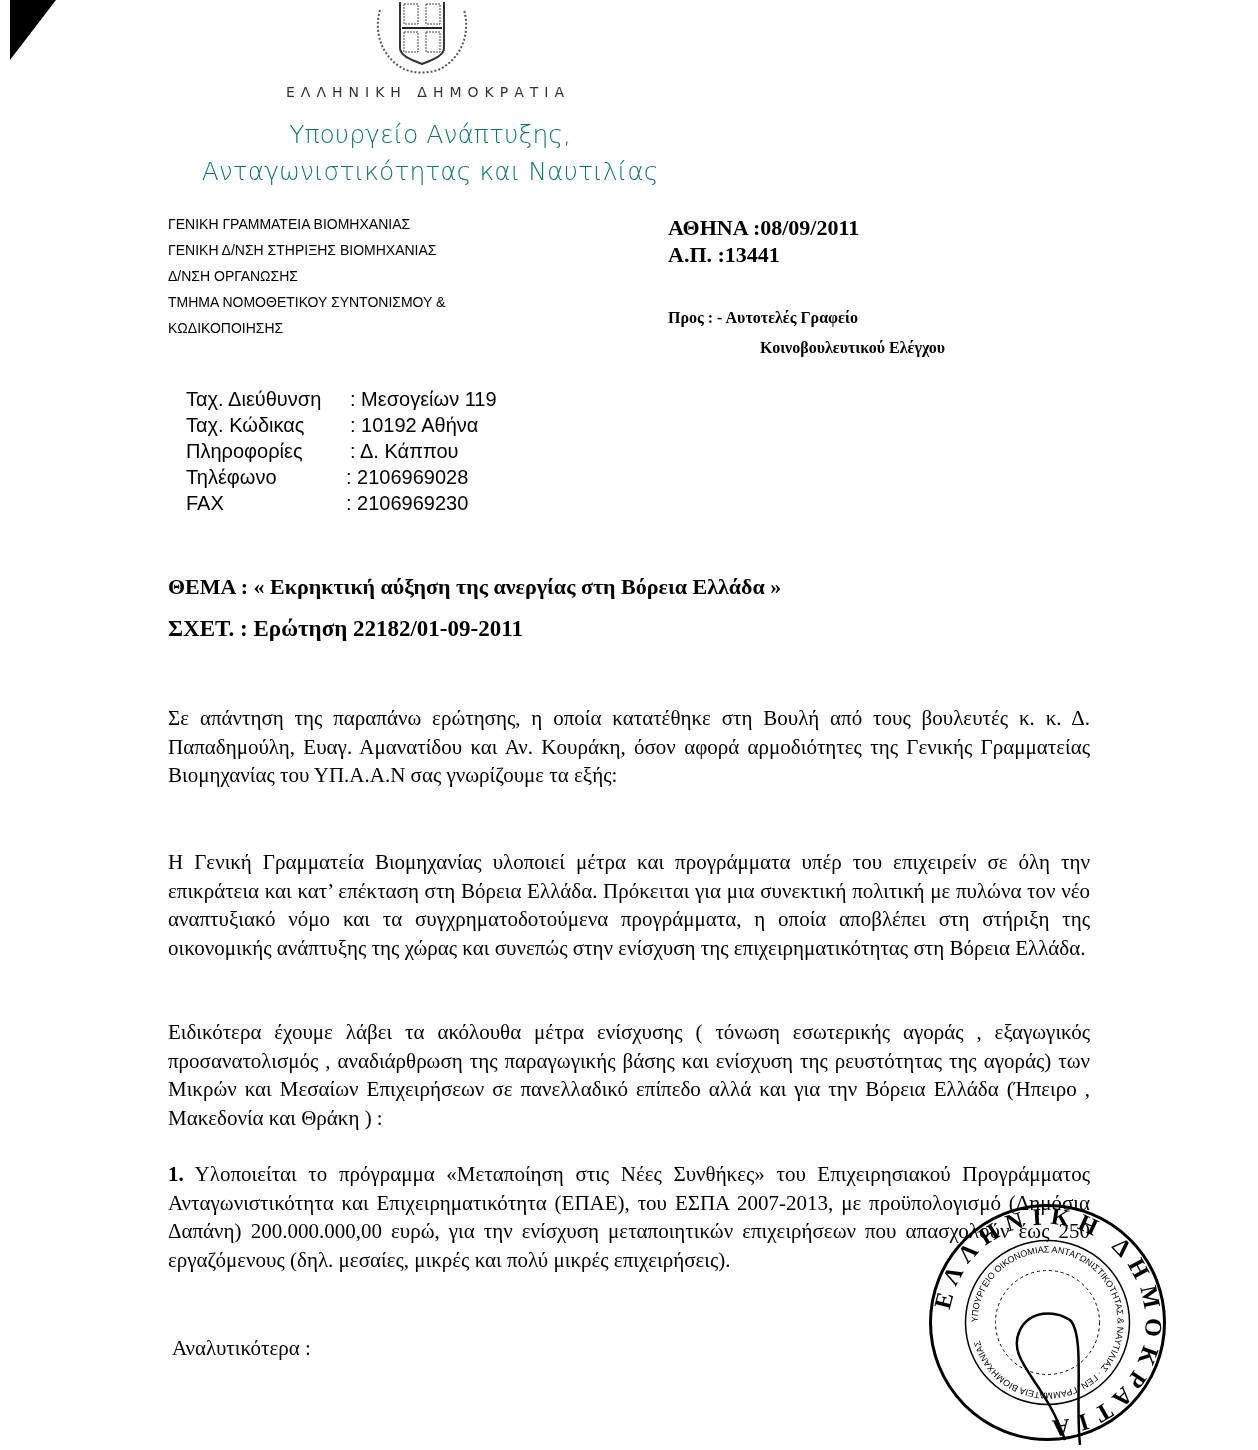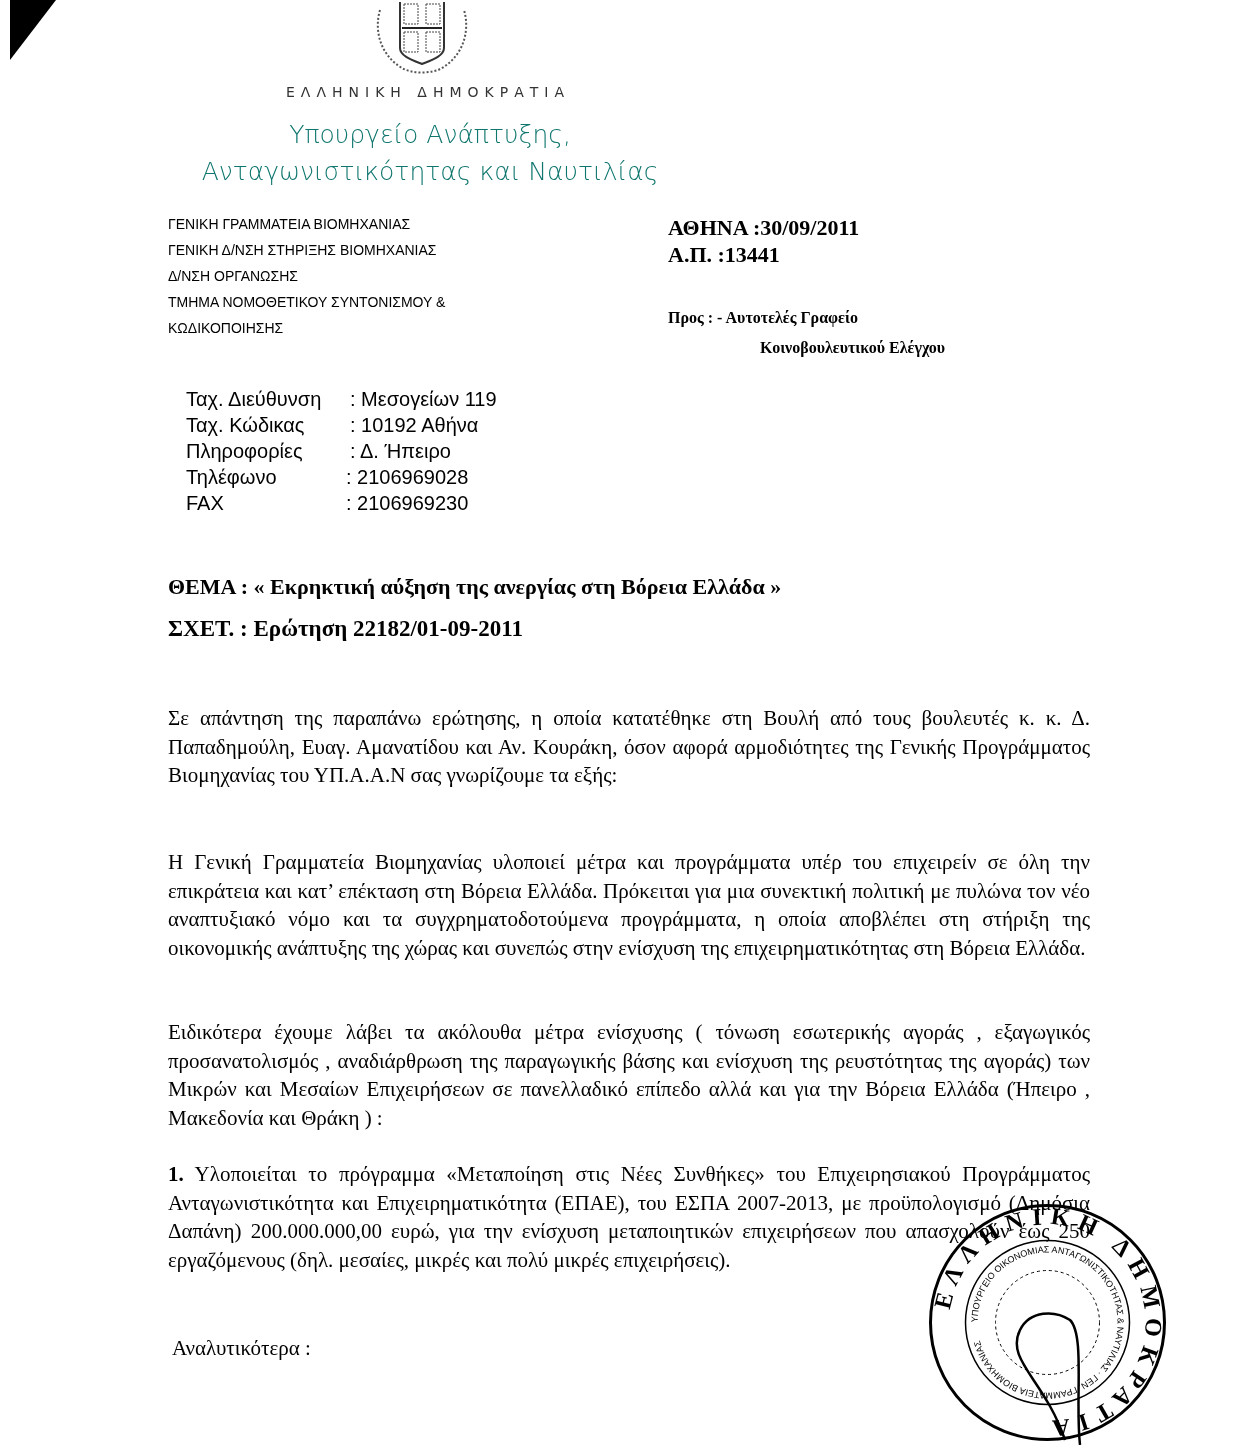--- a/index.html
+++ b/index.html
@@ -57,56 +57,56 @@
 
 <div class="abs dept sans">
   <div>ΓΕΝΙΚΗ ΓΡΑΜΜΑΤΕΙΑ ΒΙΟΜΗΧΑΝΙΑΣ</div>
   <div>ΓΕΝΙΚΗ Δ/ΝΣΗ ΣΤΗΡΙΞΗΣ ΒΙΟΜΗΧΑΝΙΑΣ</div>
   <div>Δ/ΝΣΗ ΟΡΓΑΝΩΣΗΣ</div>
   <div>ΤΜΗΜΑ ΝΟΜΟΘΕΤΙΚΟΥ ΣΥΝΤΟΝΙΣΜΟΥ &amp;</div>
   <div>ΚΩΔΙΚΟΠΟΙΗΣΗΣ</div>
 </div>
 
 <div class="abs meta serif">
-  <div>ΑΘΗΝΑ :30/09/2011</div>
+  <div>ΑΘΗΝΑ :08/09/2011</div>
   <div>Α.Π. :13441</div>
 </div>
 
 <div class="abs to serif">
   <div>Προς : - Αυτοτελές Γραφείο</div>
   <div class="indent">Κοινοβουλευτικού Ελέγχου</div>
 </div>
 
 <div class="abs contacts sans">
   <div class="row">
     <span class="lab">Ταχ. Διεύθυνση</span>
     <span>: Μεσογείων 119</span>
   </div>
   <div class="row">
     <span class="lab">Ταχ. Κώδικας</span>
     <span>: 10192 Αθήνα</span>
   </div>
   <div class="row">
     <span class="lab">Πληροφορίες</span>
-    <span>: Δ. Ήπειρο</span>
+    <span>: Δ. Κάππου</span>
   </div>
   <div class="row">
     <span class="lab" style="width:160px">Τηλέφωνο</span>
     <span>: 2106969028</span>
   </div>
   <div class="row">
     <span class="lab" style="width:160px">FAX</span>
     <span>: 2106969230</span>
   </div>
 </div>
 
 <div class="abs subject serif">ΘΕΜΑ : « Εκρηκτική αύξηση της ανεργίας στη Βόρεια Ελλάδα »</div>
 <div class="abs ref serif">ΣΧΕΤ. : Ερώτηση 22182/01-09-2011</div>
 
-<div class="abs para p1 serif">Σε απάντηση της παραπάνω ερώτησης, η οποία κατατέθηκε στη Βουλή από τους βουλευτές κ. κ. Δ. Παπαδημούλη, Ευαγ. Αμανατίδου και Αν. Κουράκη, όσον αφορά αρμοδιότητες της Γενικής Προγράμματος Βιομηχανίας του ΥΠ.Α.Α.Ν σας γνωρίζουμε τα εξής:</div>
+<div class="abs para p1 serif">Σε απάντηση της παραπάνω ερώτησης, η οποία κατατέθηκε στη Βουλή από τους βουλευτές κ. κ. Δ. Παπαδημούλη, Ευαγ. Αμανατίδου και Αν. Κουράκη, όσον αφορά αρμοδιότητες της Γενικής Γραμματείας Βιομηχανίας του ΥΠ.Α.Α.Ν σας γνωρίζουμε τα εξής:</div>
 <div class="abs para p2 serif">Η Γενική Γραμματεία Βιομηχανίας υλοποιεί μέτρα και προγράμματα υπέρ του επιχειρείν σε όλη την επικράτεια και κατ’ επέκταση στη Βόρεια Ελλάδα. Πρόκειται για μια συνεκτική πολιτική με πυλώνα τον νέο αναπτυξιακό νόμο και τα συγχρηματοδοτούμενα προγράμματα, η οποία αποβλέπει στη στήριξη της οικονομικής ανάπτυξης της χώρας και συνεπώς στην ενίσχυση της επιχειρηματικότητας στη Βόρεια Ελλάδα.</div>
 <div class="abs para p3 serif">Ειδικότερα έχουμε λάβει τα ακόλουθα μέτρα ενίσχυσης ( τόνωση εσωτερικής αγοράς , εξαγωγικός προσανατολισμός , αναδιάρθρωση της παραγωγικής βάσης και ενίσχυση της ρευστότητας της αγοράς) των Μικρών και Μεσαίων Επιχειρήσεων σε πανελλαδικό επίπεδο αλλά και για την Βόρεια Ελλάδα (Ήπειρο , Μακεδονία και Θράκη ) :</div>
 <div class="abs para p4 serif"><b>1.</b> <span>Υλοποιείται το πρόγραμμα «Μεταποίηση στις Νέες Συνθήκες» του Επιχειρησιακού Προγράμματος Ανταγωνιστικότητα και Επιχειρηματικότητα (ΕΠΑΕ), του ΕΣΠΑ 2007-2013, με προϋπολογισμό (Δημόσια Δαπάνη) 200.000.000,00 ευρώ, για την ενίσχυση μεταποιητικών επιχειρήσεων που απασχολούν έως 250 εργαζόμενους (δηλ. μεσαίες, μικρές και πολύ μικρές επιχειρήσεις).</span></div>
 <div class="abs analyt serif">Αναλυτικότερα :</div>
 
 <svg class="abs stamp" viewBox="0 0 245 245">
   <defs>
     <path id="outerArc" d="M122.5,122.5 m-98,0 a98,98 0 1,1 196,0 a98,98 0 1,1 -196,0"></path>
     <path id="innerArc" d="M122.5,122.5 m-70,0 a70,70 0 1,1 140,0 a70,70 0 1,1 -140,0"></path>
   </defs>

